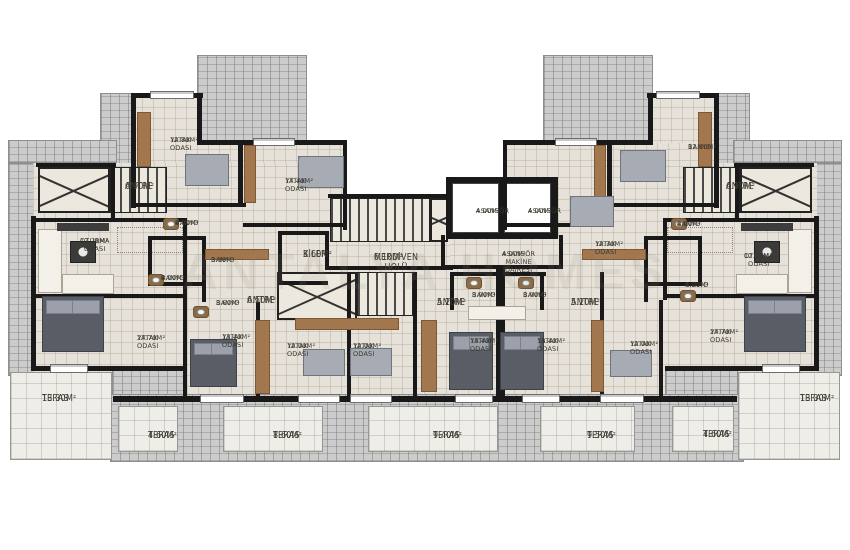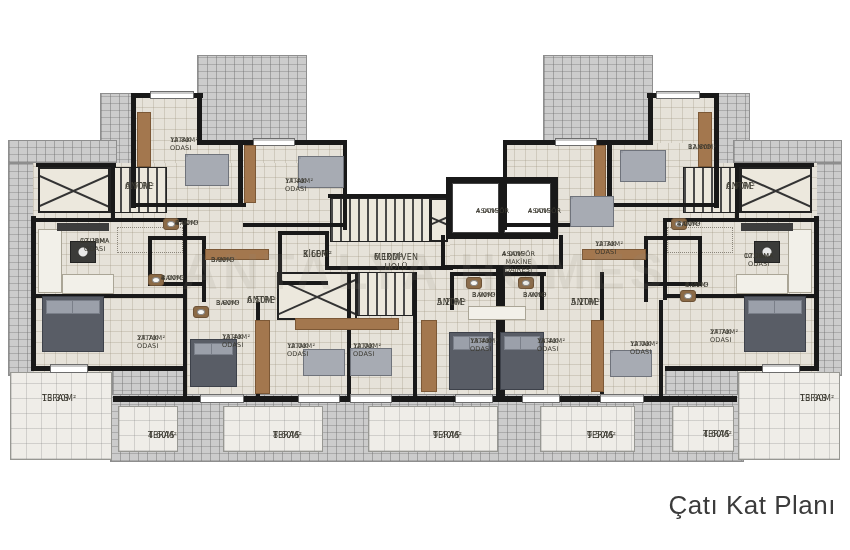--- a/index.html
+++ b/index.html
@@ -369,14 +369,13 @@
       <div class="room-label md" style="left: 587px; top: 431px;">
     <span class="rl-name">TERAS</span>
     <span class="rl-area">9.50m²</span>
   </div>
       <div class="room-label md" style="left: 703px; top: 430px;">
     <span class="rl-name">TERAS</span>
     <span class="rl-area">4.60m²</span>
   </div>
     </div>
   <div id="watermark">ANTALYA HOMES</div>
-  <div id="plan-title">Çatı Kat Planı</div>
 </div>
 
 </body></html>

